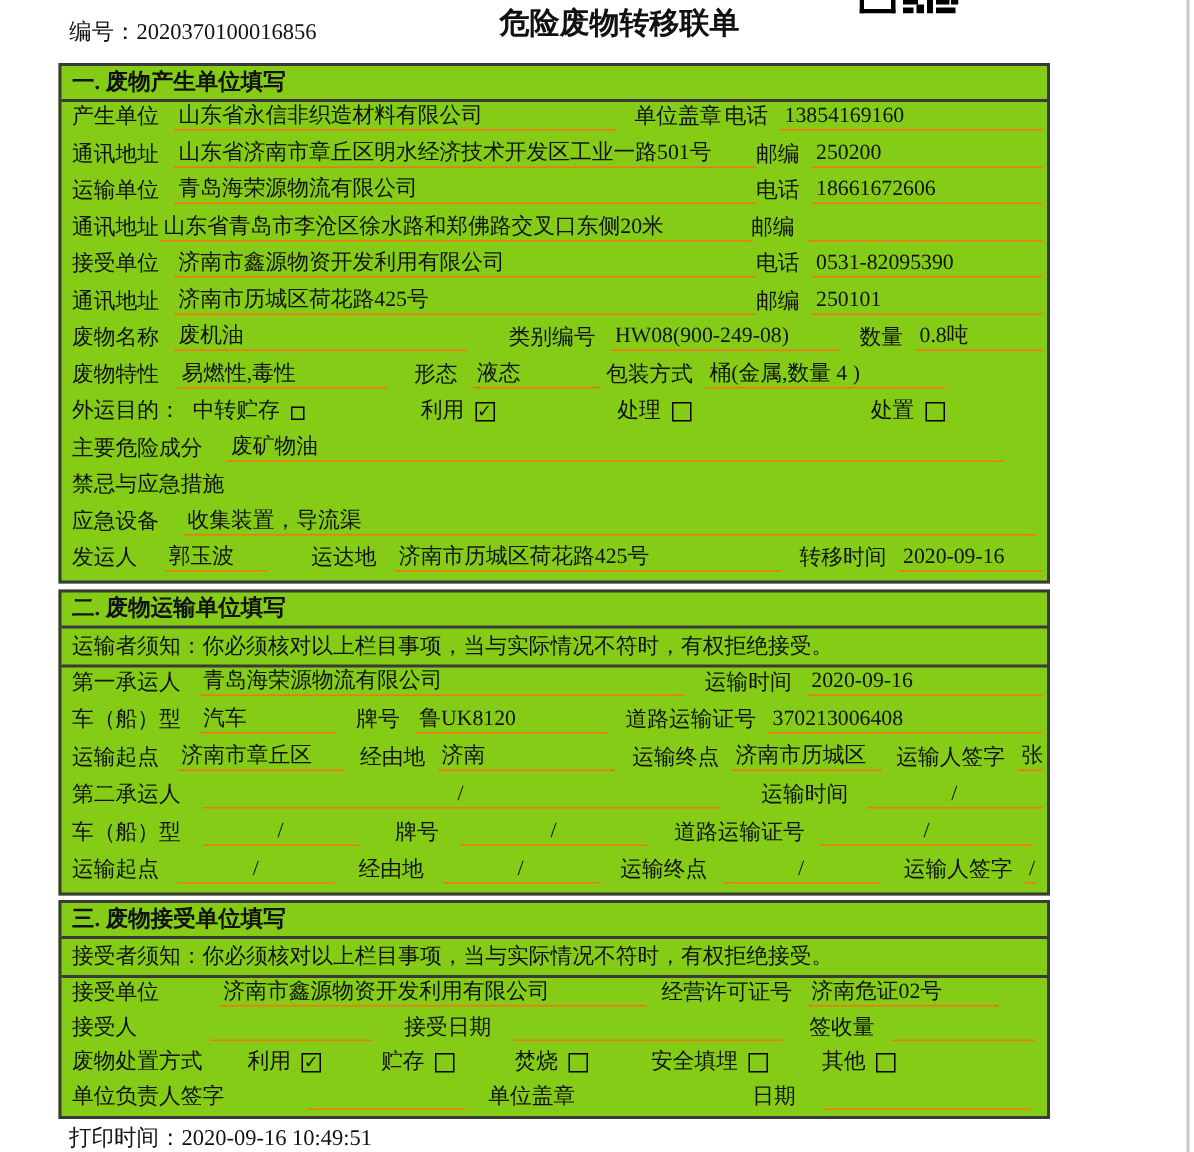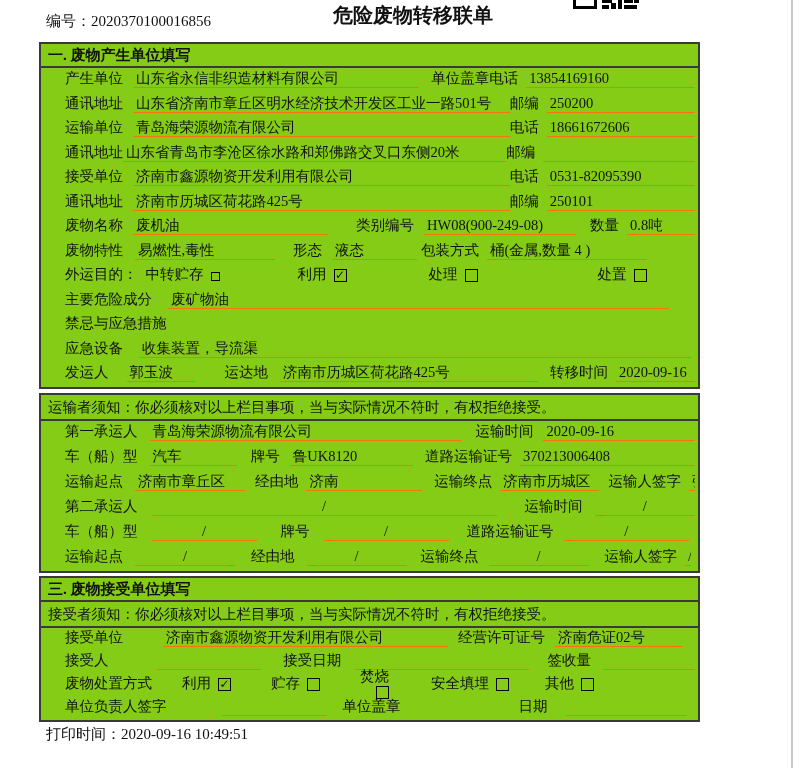--- a/index.html
+++ b/index.html
@@ -7,21 +7,21 @@
     font-family:"Liberation Serif","DejaVu Serif",serif; color:#111; font-size:14.5px; }
   .page { position:relative; width:796px; height:768px; background:#fff; }
   .topbar { position:relative; height:42px; }
   .serial { position:absolute; left:46px; top:12px; font-size:15px; white-space:nowrap; }
   .doc-title { position:absolute; left:333px; top:2px; font-size:20px; font-weight:bold; white-space:nowrap; }
   .qr { position:absolute; left:573px; top:0; }
   .sec { margin-left:39px; width:661px; border:2px solid #3a3a3a; background:#84cc16; }
   .sec-h { height:24px; line-height:23px; padding-left:7px; font-weight:bold; font-size:15px;
     border-bottom:2px solid #3a3a3a; white-space:nowrap; }
   .notice { height:26px; line-height:25px; padding-left:7px; border-bottom:2px solid #3a3a3a; white-space:nowrap; }
-  .row { display:flex; align-items:center; padding:0 3px 3px 24px; }
+  .row { display:flex; align-items:flex-start; padding:0 3px 3px 7px; }
   .s1 .row { height:24.5px; }
   .s2 .row { height:25px; }
   .s3 .row { height:23px; }
   .lbl { white-space:nowrap; }
   .u { display:inline-block; border-bottom:1px solid #f97316; height:19px; line-height:19px;
        white-space:nowrap; padding:0 3px; overflow:hidden; }
   .ctr { text-align:center; }
   .sp { width:212px; display:flex; align-items:flex-end; margin-left:auto; }
   .sp .u { flex:1; margin-left:8px; }
   .grow { flex:1; }
@@ -155,20 +155,21 @@
       <span class="lbl">发运人</span>
       <span class="u" style="width:68px;margin-left:18px;">郭玉波</span>
       <span class="lbl" style="margin-left:30px;">运达地</span>
       <span class="u" style="width:258px;margin-left:12px;">济南市历城区荷花路425号</span>
       <span class="lbl" style="margin-left:12px;">转移时间</span>
       <span class="u grow" style="margin-left:8px;">2020-09-16</span>
     </div>
   </div>
 
   <div class="sec s2" style="margin-top:4px;">
+    <div class="sec-h">二. 废物运输单位填写</div>
     <div class="notice">运输者须知：你必须核对以上栏目事项，当与实际情况不符时，有权拒绝接受。</div>
     <div class="row">
       <span class="lbl">第一承运人</span>
       <span class="u" style="width:340px;margin-left:12px;">青岛海荣源物流有限公司</span>
       <span class="lbl" style="margin-left:14px;">运输时间</span>
       <span class="u" style="width:165px;margin-left:10px;">2020-09-16</span>
     </div>
     <div class="row">
       <span class="lbl">车（船）型</span>
       <span class="u" style="width:92px;margin-left:12px;">汽车</span>
@@ -233,21 +234,21 @@
     <div class="row">
       <span class="lbl">废物处置方式</span>
       <span class="opt" style="margin-left:30px;">
           <span class="lbl">利用</span>
           <span class="cb">✓</span>
         </span>
       <span class="opt" style="margin-left:40px;">
           <span class="lbl">贮存</span>
           <span class="cb"></span>
         </span>
-      <span class="opt" style="margin-left:40px;flex-direction:column;">
+      <span class="opt" style="margin-left:40px;">
           <span class="lbl">焚烧</span>
           <span class="cb"></span>
         </span>
       <span class="opt" style="margin-left:42px;">
           <span class="lbl">安全填埋</span>
           <span class="cb"></span>
         </span>
       <span class="opt" style="margin-left:36px;">
           <span class="lbl">其他</span>
           <span class="cb"></span>

